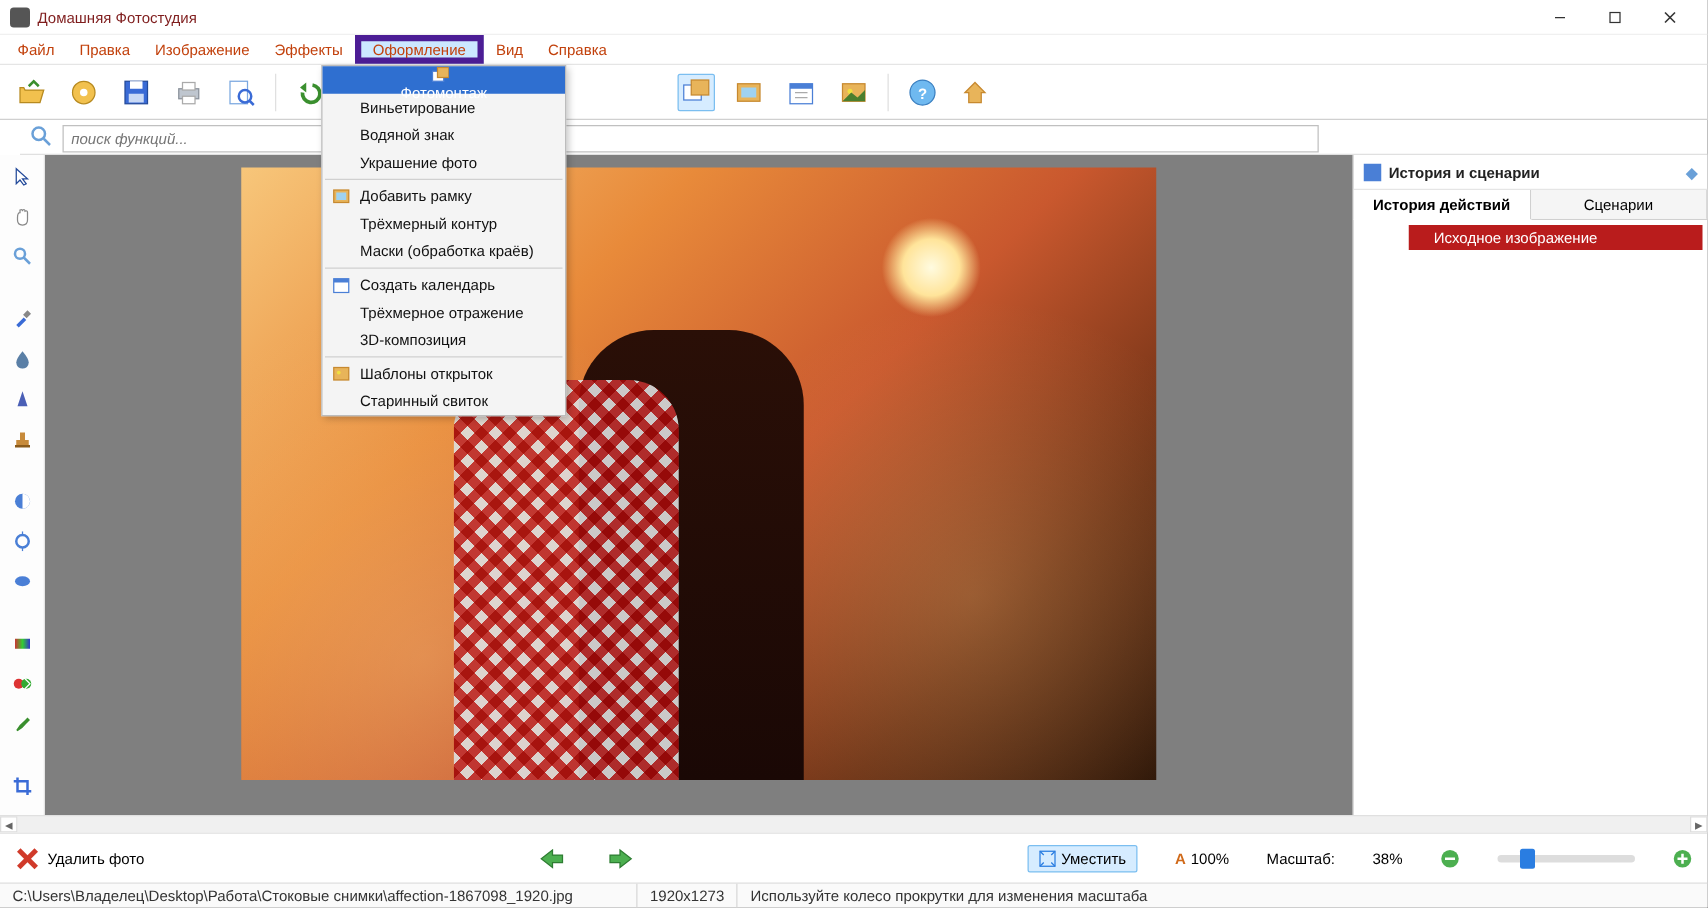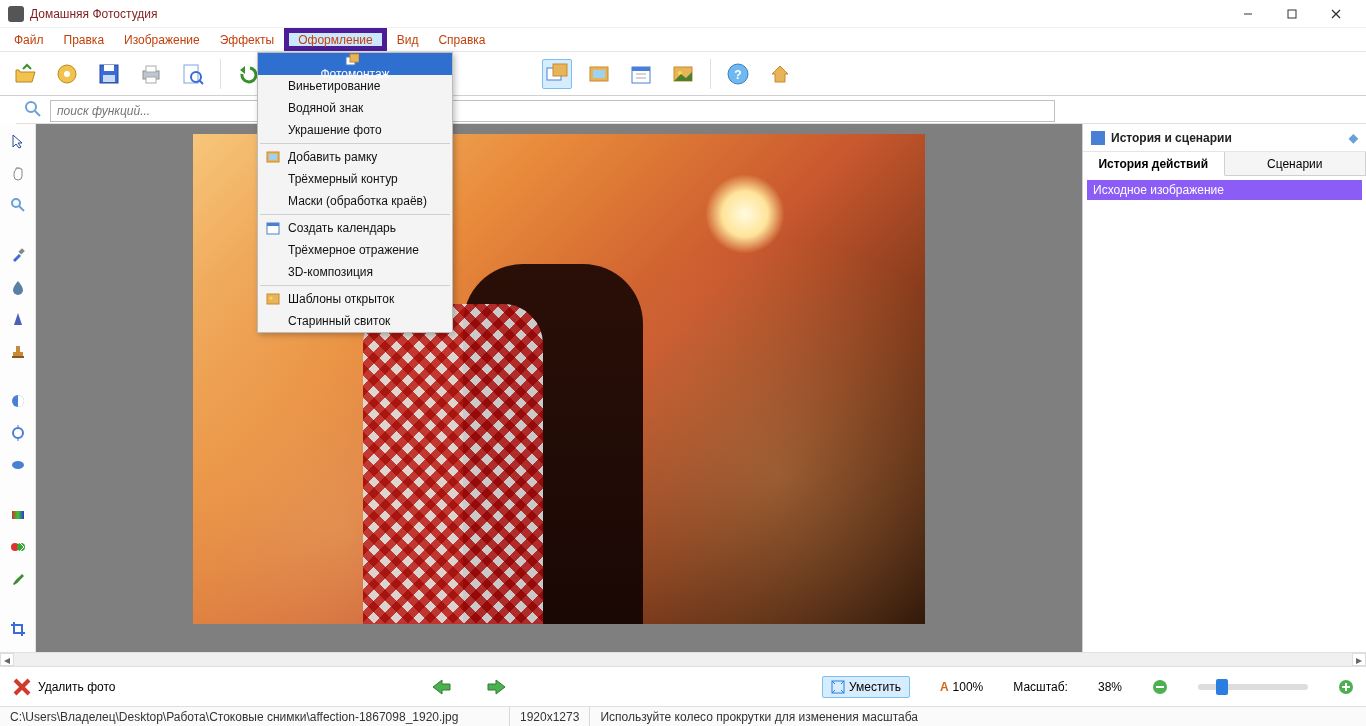--- a/index.html
+++ b/index.html
@@ -28,21 +28,21 @@
 .photo .person1 { position:absolute; left:270px; top:130px; width:180px; height:360px; background:linear-gradient(#2a0f07,#1a0805); border-radius:60px 60px 0 0; }
 .photo .person2 { position:absolute; left:170px; top:170px; width:180px; height:320px; background:repeating-linear-gradient(45deg,#c33 0 8px,#eee 8px 16px),repeating-linear-gradient(-45deg,#c33 0 8px,#eee 8px 16px); background-blend-mode:multiply; border-radius:40px 40px 0 0; opacity:.9; }
 .rightpanel { width:284px; background:#fff; border-left:1px solid #d0d0d0; display:flex; flex-direction:column; }
 .rp-head { height:28px; display:flex; align-items:center; padding:0 8px; border-bottom:1px solid #e5e5e5; font-weight:bold; color:#222; }
 .rp-head .ic { width:14px; height:14px; background:#4a7fd6; margin-right:6px; }
 .rp-head .coll { margin-left:auto; color:#6aa0d8; }
 .rp-tabs { height:24px; display:flex; border-bottom:1px solid #d0d0d0; }
 .rp-tab { flex:1; display:flex; align-items:center; justify-content:center; border-right:1px solid #d0d0d0; background:#f5f5f5; }
 .rp-tab.active { background:#fff; border-bottom:1px solid #fff; margin-bottom:-1px;font-weight:bold; }
 .rp-list { padding:4px; }
-.rp-item { height:20px; display:flex; align-items:center; padding:0 6px; background:#8b5cf6; color:#fff; }
+.rp-item { height:20px; display:flex; align-items:center; padding:0 20px; background:#b91c1c; color:#fff;margin-left:40px; }
 .dropdown { position:absolute; left:257px; top:52px; width:196px; background:#f4f4f4; border:1px solid #bcbcbc; box-shadow:2px 2px 6px rgba(0,0,0,.25); z-index:50; }
 .dropdown .row { height:22px; display:flex; align-items:center; padding:0 6px; color:#111; }
 .dropdown .row.hl { background:#2f6fd0; color:#fff;flex-direction:column; }
 .dropdown .row .ic { width:18px; height:18px; margin-right:6px; display:flex; align-items:center; justify-content:center; }
 .dropdown .dsep { height:1px; background:#d0d0d0; margin:2px 2px; }
 .bottombar { height:40px; border-top:1px solid #e0e0e0; background:#fff; display:flex; align-items:center; padding:0 12px; gap:30px; }
 .bottombar .del { color:#000; display:flex; align-items:center; gap:6px; }
 .bottombar .spacer { flex:1; }
 .bottombar .fitbtn { display:flex; align-items:center; gap:4px; padding:3px 8px; background:#d6ecff; border:1px solid #7bbef0; border-radius:2px; }
 .bottombar .slider { width:110px; height:6px; background:#ddd; border-radius:3px; position:relative; }

